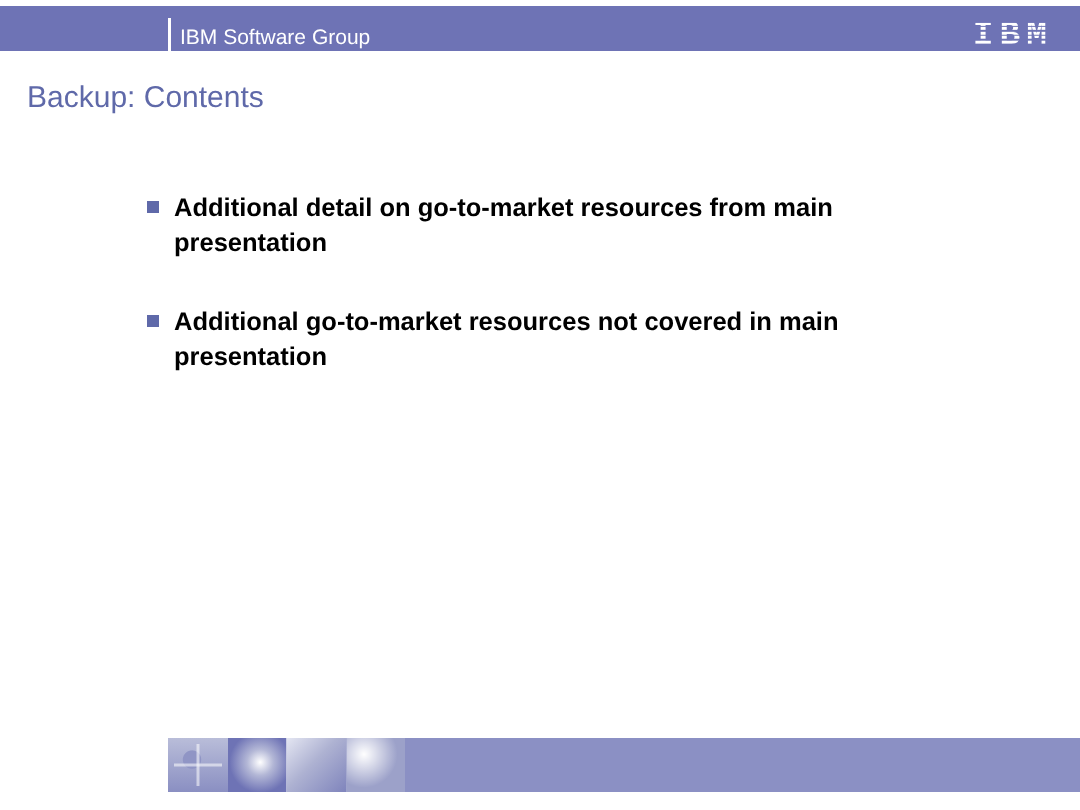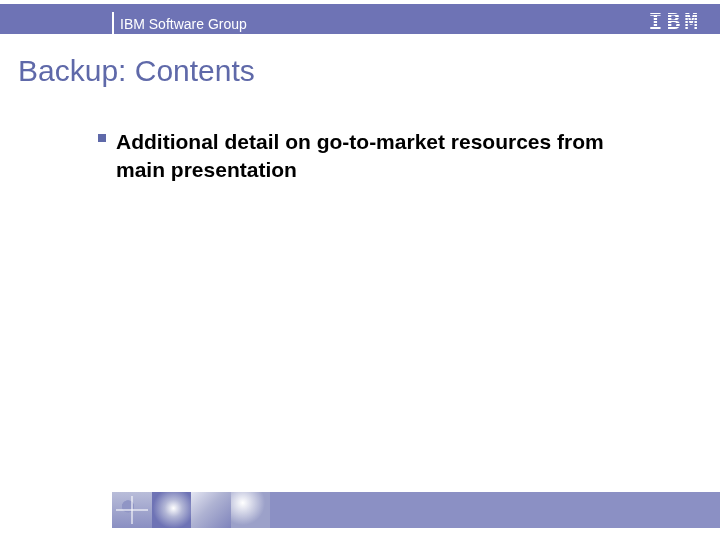--- a/index.html
+++ b/index.html
@@ -60,21 +60,21 @@
       #6e73b5 3px
     );
     -webkit-background-clip: text;
     background-clip: text;
     color: transparent;
   }
   .title {
     position: absolute;
     top: 54px;
     left: 18px;
-    font-size: 30px;
+    font-size: 20px;
     color: #5f69a9;
     font-weight: normal;
   }
   .content {
     position: absolute;
     top: 128px;
     left: 98px;
     width: 525px;
   }
   .bullet-item {
@@ -84,21 +84,21 @@
   }
   .bullet {
     width: 8px;
     height: 8px;
     background: #5f69a9;
     margin-top: 6px;
     margin-right: 10px;
     flex-shrink: 0;
   }
   .bullet-text {
-    font-size: 21px;
+    font-size: 17px;
     font-weight: bold;
     color: #000000;
     line-height: 1.35;
   }
   .bottom-bar {
     position: absolute;
     bottom: 12px;
     left: 0;
     width: 720px;
     height: 36px;
@@ -163,20 +163,24 @@
     <div class="logo"><span>IBM</span></div>
   </div>
 
   <div class="title">Backup: Contents</div>
 
   <div class="content">
     <div class="bullet-item">
       <div class="bullet"></div>
       <div class="bullet-text">Additional detail on go-to-market resources from main presentation</div>
     </div>
+    <div class="bullet-item">
+      <div class="bullet"></div>
+      <div class="bullet-text">Additional go-to-market resources not covered in main presentation</div>
+    </div>
   </div>
 
   <div class="bottom-bar">
     <div class="bottom-left"></div>
     <div class="bottom-images">
       <div class="img-tile tile-a"></div>
       <div class="img-tile tile-b"></div>
       <div class="img-tile tile-c"></div>
       <div class="img-tile tile-d"></div>
     </div>

